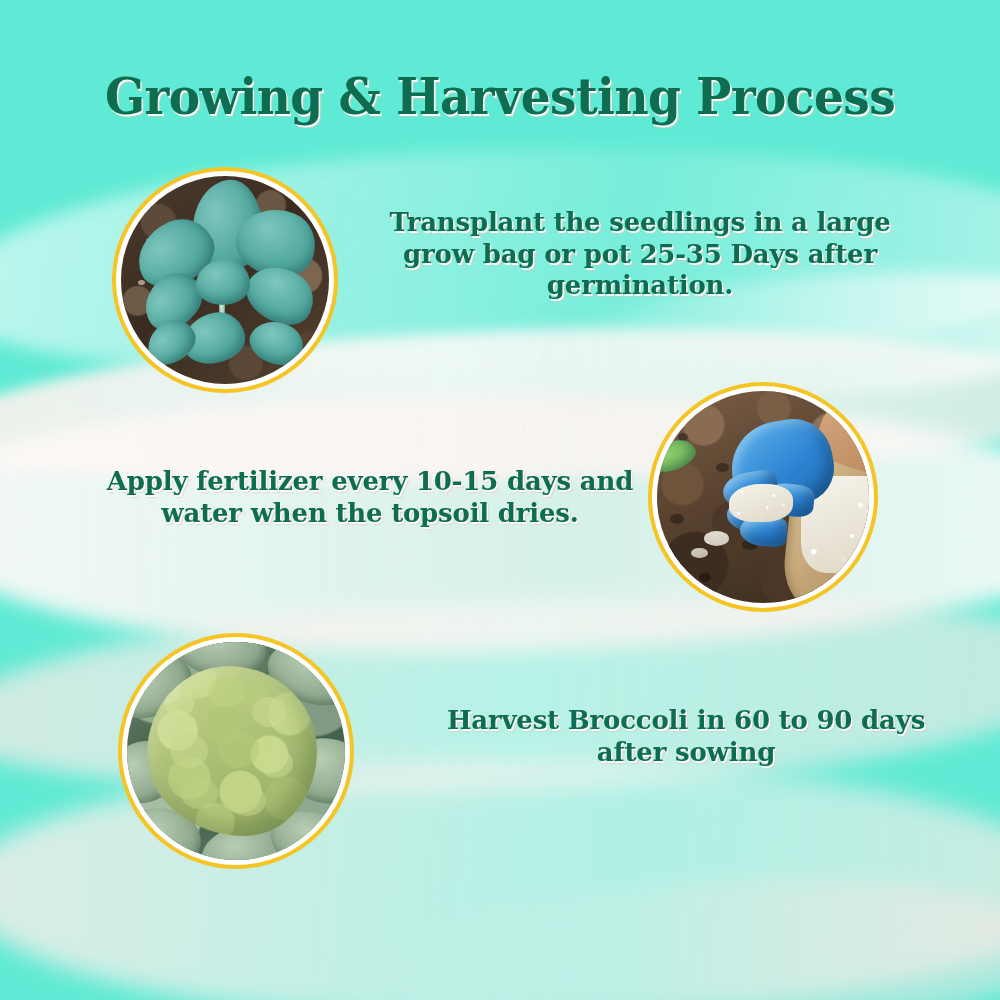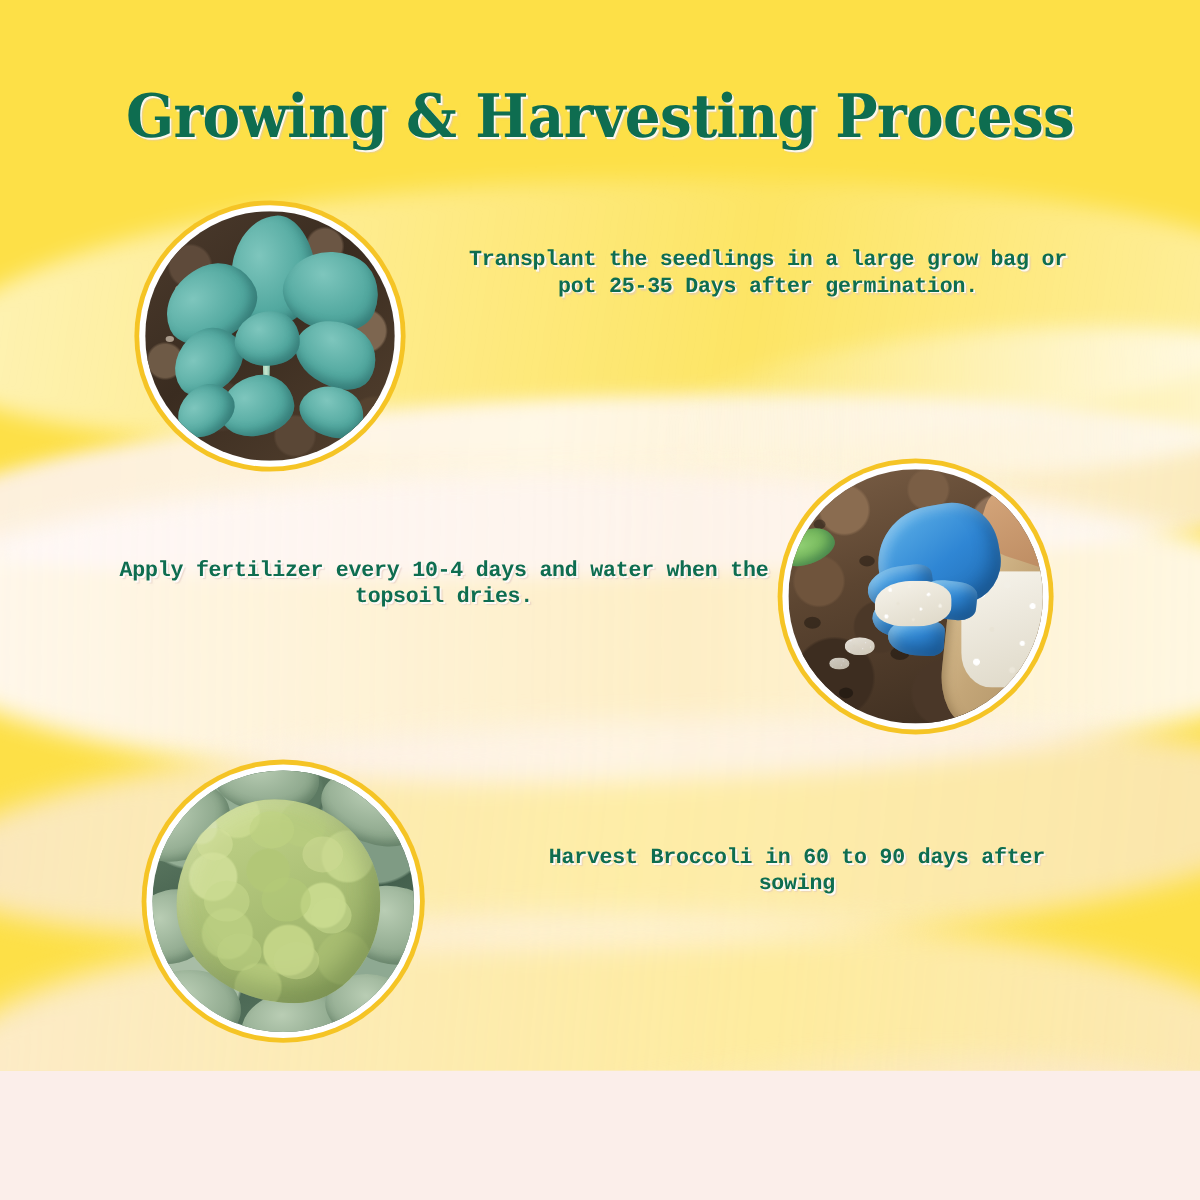--- a/index.html
+++ b/index.html
@@ -15,22 +15,22 @@
     font-family: "Liberation Serif", "DejaVu Serif", serif;
     background: #fbeeea;
     position: relative;
   }
 
   
   #canvas {
     position: absolute;
     inset: 0;
     width: 1000px;
-    height: 892px;
-    background: #fde047;
+    height: 1000px;
+    background: #5eead4;
     overflow: hidden;
   }
   .wash {
     position: absolute;
     pointer-events: none;
   }
   .wash-1 {
     left: -60px; top: 150px; width: 1140px; height: 230px;
     background: linear-gradient(100deg, rgba(255,255,255,0.62), rgba(255,255,255,0.16) 60%, rgba(255,255,255,0.5));
     border-radius: 48% 52% 46% 54% / 60% 48% 52% 40%;
@@ -93,25 +93,25 @@
     position: absolute;
   }
 
   #page-title {
     left: 0; top: 66px; width: 1000px;
     font-size: 50px;
     letter-spacing: -0.6px;
     transform: scaleX(0.94);
   }
 
-  .step-text { font-size: 18px; font-family: Liberation Mono, monospace; }
+  .step-text { font-size: 26px; }
 
   #step1-text { left: 370px; top: 207px; width: 540px; }
   #step2-text { left: 95px; top: 466px; width: 550px; }
-  #step3-text { left: 424px; top: 705px; width: 480px; }
+  #step3-text { left: 446px; top: 705px; width: 480px; }
 
   #footer-text {
     left: 200px; top: 900px; width: 600px;
     font-size: 34px;
     letter-spacing: -0.3px;
   }
 
   
   .photo-circle {
     position: absolute;
@@ -290,21 +290,21 @@
       <div class="leaf" style="left:60%;top:44%;width:33%;height:26%;transform:rotate(34deg);"></div>
       <div class="leaf" style="left:36%;top:40%;width:26%;height:22%;transform:rotate(6deg);"></div>
       <div class="leaf" style="left:30%;top:66%;width:30%;height:24%;transform:rotate(-8deg);"></div>
       <div class="leaf" style="left:62%;top:70%;width:26%;height:20%;transform:rotate(26deg);"></div>
       <div class="leaf" style="left:12%;top:70%;width:24%;height:19%;transform:rotate(-28deg);"></div>
     </div>
   </div>
 
   <div id="step1-text" class="green-text step-text">Transplant the seedlings in a large grow bag or pot 25-35 Days after germination.</div>
 
-  <div id="step2-text" class="green-text step-text">Apply fertilizer every 10-4 days and water when the topsoil dries.</div>
+  <div id="step2-text" class="green-text step-text">Apply fertilizer every 10-15 days and water when the topsoil dries.</div>
 
   <div id="circle-fertilizer" class="photo-circle">
     <div class="photo-inner">
       <div class="soil-brown"></div>
 
       <div class="soil-grain" style="left:10%;top:20%;width:10px;height:8px;"></div>
       <div class="soil-grain" style="left:28%;top:34%;width:13px;height:9px;"></div>
       <div class="soil-grain" style="left:6%;top:58%;width:14px;height:10px;"></div>
       <div class="soil-grain" style="left:40%;top:70%;width:16px;height:11px;"></div>
       <div class="soil-grain" style="left:20%;top:86%;width:12px;height:9px;"></div>

